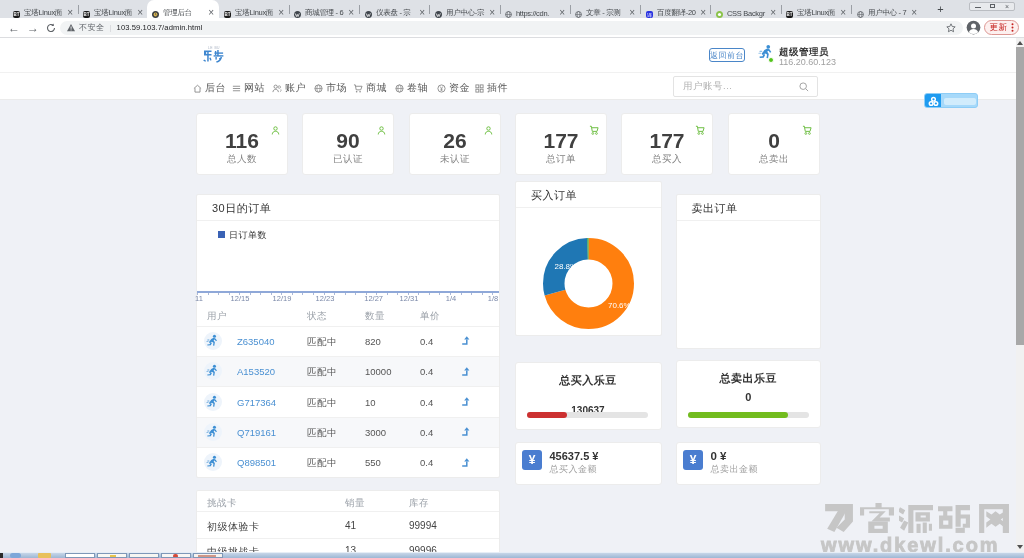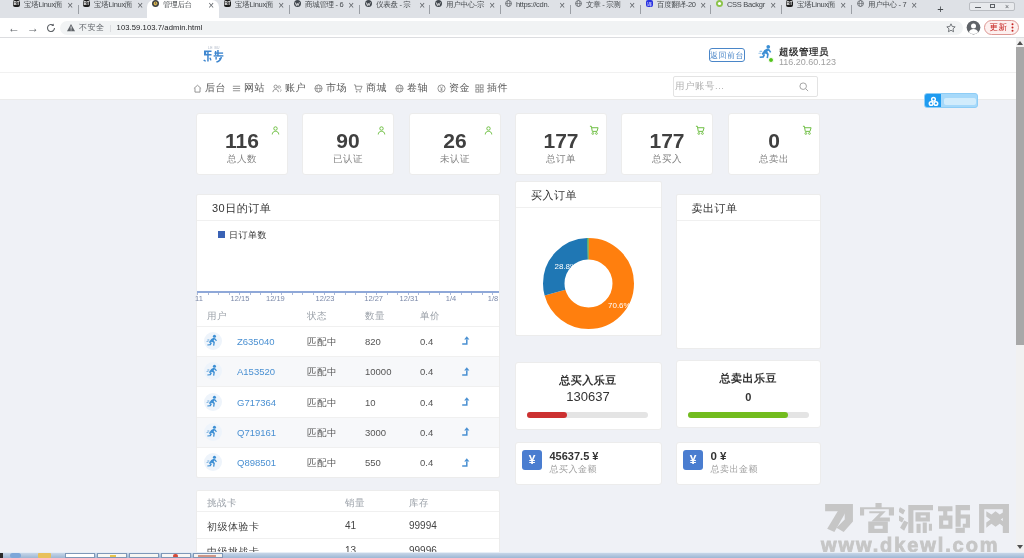--- a/index.html
+++ b/index.html
@@ -1,20 +1,20 @@
 <!DOCTYPE html>
 <html><head><meta charset="utf-8">
 <style>
 *{margin:0;padding:0;box-sizing:border-box}
 html,body{width:1024px;height:558px;overflow:hidden}
 body{font-family:"Liberation Sans",sans-serif;position:relative;background:#fff}
 .abs{position:absolute}
 
 #tabs{left:0;top:0;width:1024px;height:18px;background:#dee1e6}
-.tab{top:0;height:18px;display:flex;align-items:flex-start;font-size:7.5px;color:#45494d;white-space:nowrap;overflow:hidden}
+.tab{top:0;height:18px;display:flex;align-items:flex-end;font-size:7.5px;color:#45494d;white-space:nowrap;overflow:hidden}
 .tab .fav{width:7px;height:7px;border-radius:2px;margin:0 4px 0 5px;flex:0 0 auto}
 .tab .ttl{flex:1 1 auto;overflow:hidden;letter-spacing:-0.3px}
 .tab .x{flex:0 0 auto;color:#5f6368;font-size:10px;margin:0 5px 0 3px}
 .sep{top:5px;width:1px;height:9px;background:#9b9fa5}
 #activetab{background:#fff;border-radius:7px 7px 0 0;z-index:2}
 
 #toolbar{left:0;top:18px;width:1024px;height:20px;background:#fff;border-bottom:1px solid #dcdde0}
 .navic{font-size:12px;color:#5f6368;top:21px}
 #omni{left:60px;top:20.5px;width:903px;height:14.5px;background:#f1f3f4;border-radius:8px;display:flex;align-items:center;font-size:8px;color:#5f6368}
 
@@ -247,21 +247,21 @@
     </svg>资金</div>
 <div class="abs nitem cjk" style="left:475px"><svg width="9" height="9" viewBox="0 0 10 10">
       <g fill="none" stroke="#8a8a8a">
         <rect x="1" y="1" width="3.2" height="3.2"></rect>
         <rect x="5.8" y="1" width="3.2" height="3.2"></rect>
         <rect x="1" y="5.8" width="3.2" height="3.2"></rect>
         <rect x="5.8" y="5.8" width="3.2" height="3.2"></rect>
       </g>
     </svg>插件</div>
 <div class="abs" style="left:673px;top:76px;width:145px;height:21px;border:1px solid #e3e3e3;border-radius:2px;background:#fff;display:flex;align-items:center">
-    <span class="cjk" style="margin-left:1px;font-size:9.5px;color:#b0b0b0">用户账号...</span>
+    <span class="cjk" style="margin-left:9px;font-size:9.5px;color:#b0b0b0">用户账号...</span>
     <svg style="margin-left:auto;margin-right:8px" width="10" height="10" viewBox="0 0 11 11">
       <circle cx="4.6" cy="4.6" r="3.6" fill="none" stroke="#9a9a9a"></circle>
       <path d="M7.4 7.4l2.6 2.6" stroke="#9a9a9a"></path>
     </svg>
   </div>
 <div class="abs card statcard" style="left:196px">
     <div class="abs" style="right:7px;top:7px"><svg width="9" height="9" viewBox="0 0 10 10">
         <circle cx="5" cy="2.8" r="1.9" fill="none" stroke="#6fbf44" stroke-width="1.1"></circle>
         <path d="M1.4 9.4c0-2.3 1.6-3.5 3.6-3.5s3.6 1.2 3.6 3.5" fill="none" stroke="#6fbf44" stroke-width="1.1"></path>
       </svg></div>
@@ -342,21 +342,21 @@
 <div class="abs" style="left:418.3px;top:292.5px;width:1px;height:2.5px;background:#aab8d8"></div>
 <div class="abs" style="left:428.9px;top:292.5px;width:1px;height:2.5px;background:#aab8d8"></div>
 <div class="abs" style="left:439.4px;top:292.5px;width:1px;height:2.5px;background:#aab8d8"></div>
 <div class="abs" style="left:450.0px;top:292.5px;width:1px;height:2.5px;background:#aab8d8"></div>
 <div class="abs" style="left:460.5px;top:292.5px;width:1px;height:2.5px;background:#aab8d8"></div>
 <div class="abs" style="left:471.0px;top:292.5px;width:1px;height:2.5px;background:#aab8d8"></div>
 <div class="abs" style="left:481.6px;top:292.5px;width:1px;height:2.5px;background:#aab8d8"></div>
 <div class="abs" style="left:492.1px;top:292.5px;width:1px;height:2.5px;background:#aab8d8"></div>
 <div class="abs" style="left:183px;top:294px;width:32px;text-align:center;font-size:7.5px;color:#7a88a8">11</div>
 <div class="abs" style="left:224px;top:294px;width:32px;text-align:center;font-size:7.5px;color:#7a88a8">12/15</div>
-<div class="abs" style="left:266px;top:294px;width:32px;text-align:left;font-size:7.5px;color:#7a88a8">12/19</div>
+<div class="abs" style="left:266px;top:294px;width:32px;text-align:center;font-size:7.5px;color:#7a88a8">12/19</div>
 <div class="abs" style="left:309px;top:294px;width:32px;text-align:center;font-size:7.5px;color:#7a88a8">12/23</div>
 <div class="abs" style="left:351px;top:294px;width:32px;text-align:right;font-size:7.5px;color:#7a88a8">12/27</div>
 <div class="abs" style="left:393px;top:294px;width:32px;text-align:center;font-size:7.5px;color:#7a88a8">12/31</div>
 <div class="abs" style="left:435px;top:294px;width:32px;text-align:center;font-size:7.5px;color:#7a88a8">1/4</div>
 <div class="abs" style="left:477px;top:294px;width:32px;text-align:center;font-size:7.5px;color:#7a88a8">1/8</div>
 <div class="abs cjk" style="left:207px;top:310px;font-size:9.5px;color:#9aa0a8">用户</div>
 <div class="abs cjk" style="left:307px;top:310px;font-size:9.5px;color:#9aa0a8">状态</div>
 <div class="abs cjk" style="left:365px;top:310px;font-size:9.5px;color:#9aa0a8">数量</div>
 <div class="abs cjk" style="left:420px;top:310px;font-size:9.5px;color:#9aa0a8">单价</div>
 <div class="abs" style="left:197px;top:325.5px;width:302px;height:30.4px;border-top:1px solid #f0f0f0"></div>
@@ -472,21 +472,21 @@
     <g transform="rotate(-90 46.5 46.5)">
       <circle cx="46.5" cy="46.5" r="34.75" fill="none" stroke="#ff7f0e" stroke-width="21.5" stroke-dasharray="154.15 64.19"></circle>
       <circle cx="46.5" cy="46.5" r="34.75" fill="none" stroke="#1f77b4" stroke-width="21.5" stroke-dasharray="62.88 155.46" stroke-dashoffset="-154.15"></circle>
       <circle cx="46.5" cy="46.5" r="34.75" fill="none" stroke="#2ca02c" stroke-width="21.5" stroke-dasharray="1.31 217.03" stroke-dashoffset="-217.03"></circle>
     </g>
     <text x="12.5" y="32" font-size="8" fill="#fff" font-family="Liberation Sans">28.8%</text>
     <text x="66" y="71" font-size="8" fill="#fff" font-family="Liberation Sans">70.6%</text>
   </svg>
 <div class="abs card" style="left:514.5px;top:362px;width:147px;height:67.5px;text-align:center">
     <div class="cjk" style="margin-top:10px;font-size:11px;font-weight:bold;color:#333">总买入乐豆</div>
-    <div style="margin-top:1px;font-size:13px;font-weight:normal;color:#333">130637</div>
+    <div style="margin-top:17px;font-size:10px;font-weight:bold;color:#333">130637</div>
   </div>
 <div class="abs" style="left:527px;top:411.5px;width:120.5px;height:6px;border-radius:3px;background:#e4e4e4"></div>
 <div class="abs" style="left:527px;top:411.5px;width:40px;height:6px;border-radius:3px;background:#cc3131"></div>
 <div class="abs card" style="left:675.5px;top:360px;width:145.5px;height:67.5px;text-align:center">
     <div class="cjk" style="margin-top:10px;font-size:11px;font-weight:bold;color:#333">总卖出乐豆</div>
     <div style="margin-top:5px;font-size:11px;font-weight:bold;color:#333">0</div>
   </div>
 <div class="abs" style="left:688px;top:411.5px;width:120.5px;height:6px;border-radius:3px;background:#e4e4e4"></div>
 <div class="abs" style="left:688px;top:411.5px;width:100px;height:6px;border-radius:3px;background:#72bc1e"></div>
 <div class="abs card" style="left:514.5px;top:442px;width:147px;height:43px"></div>

